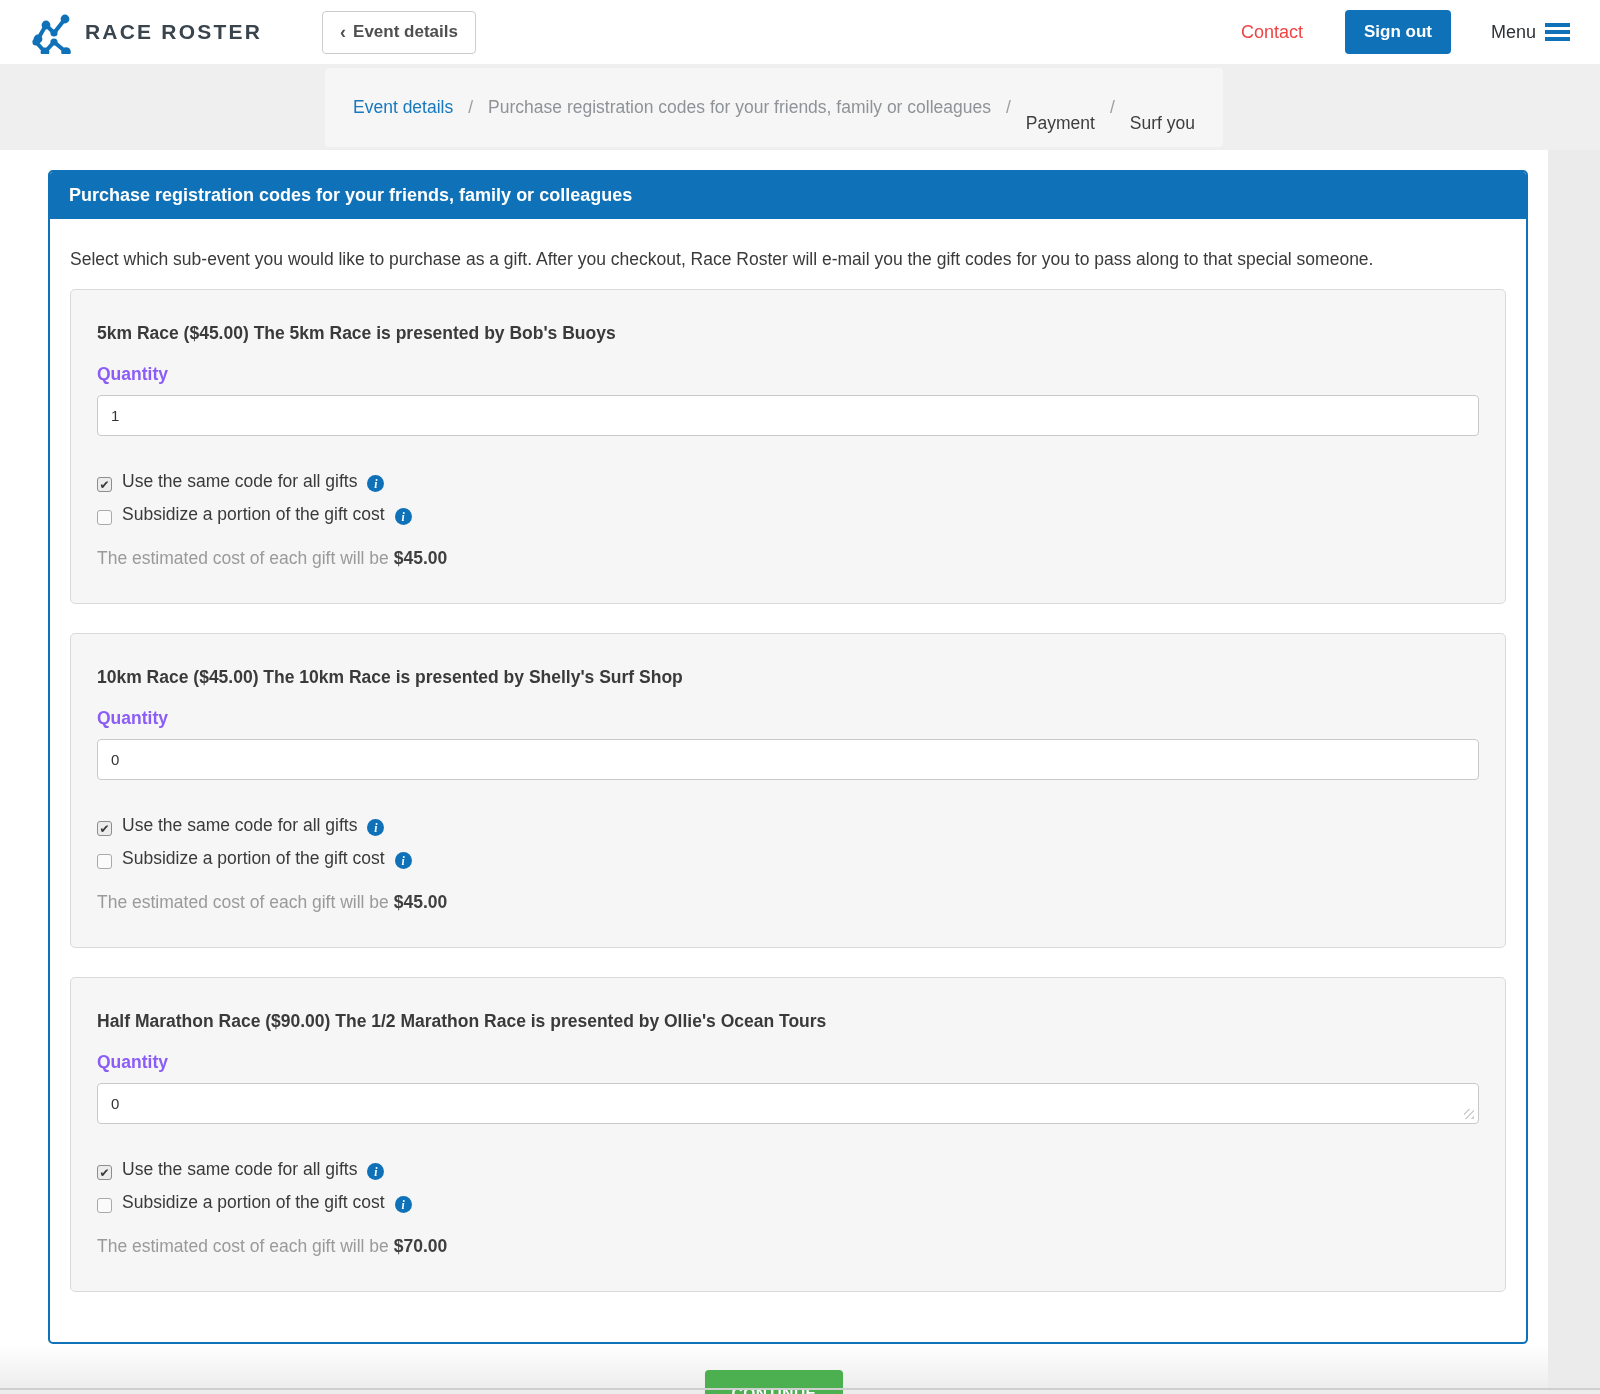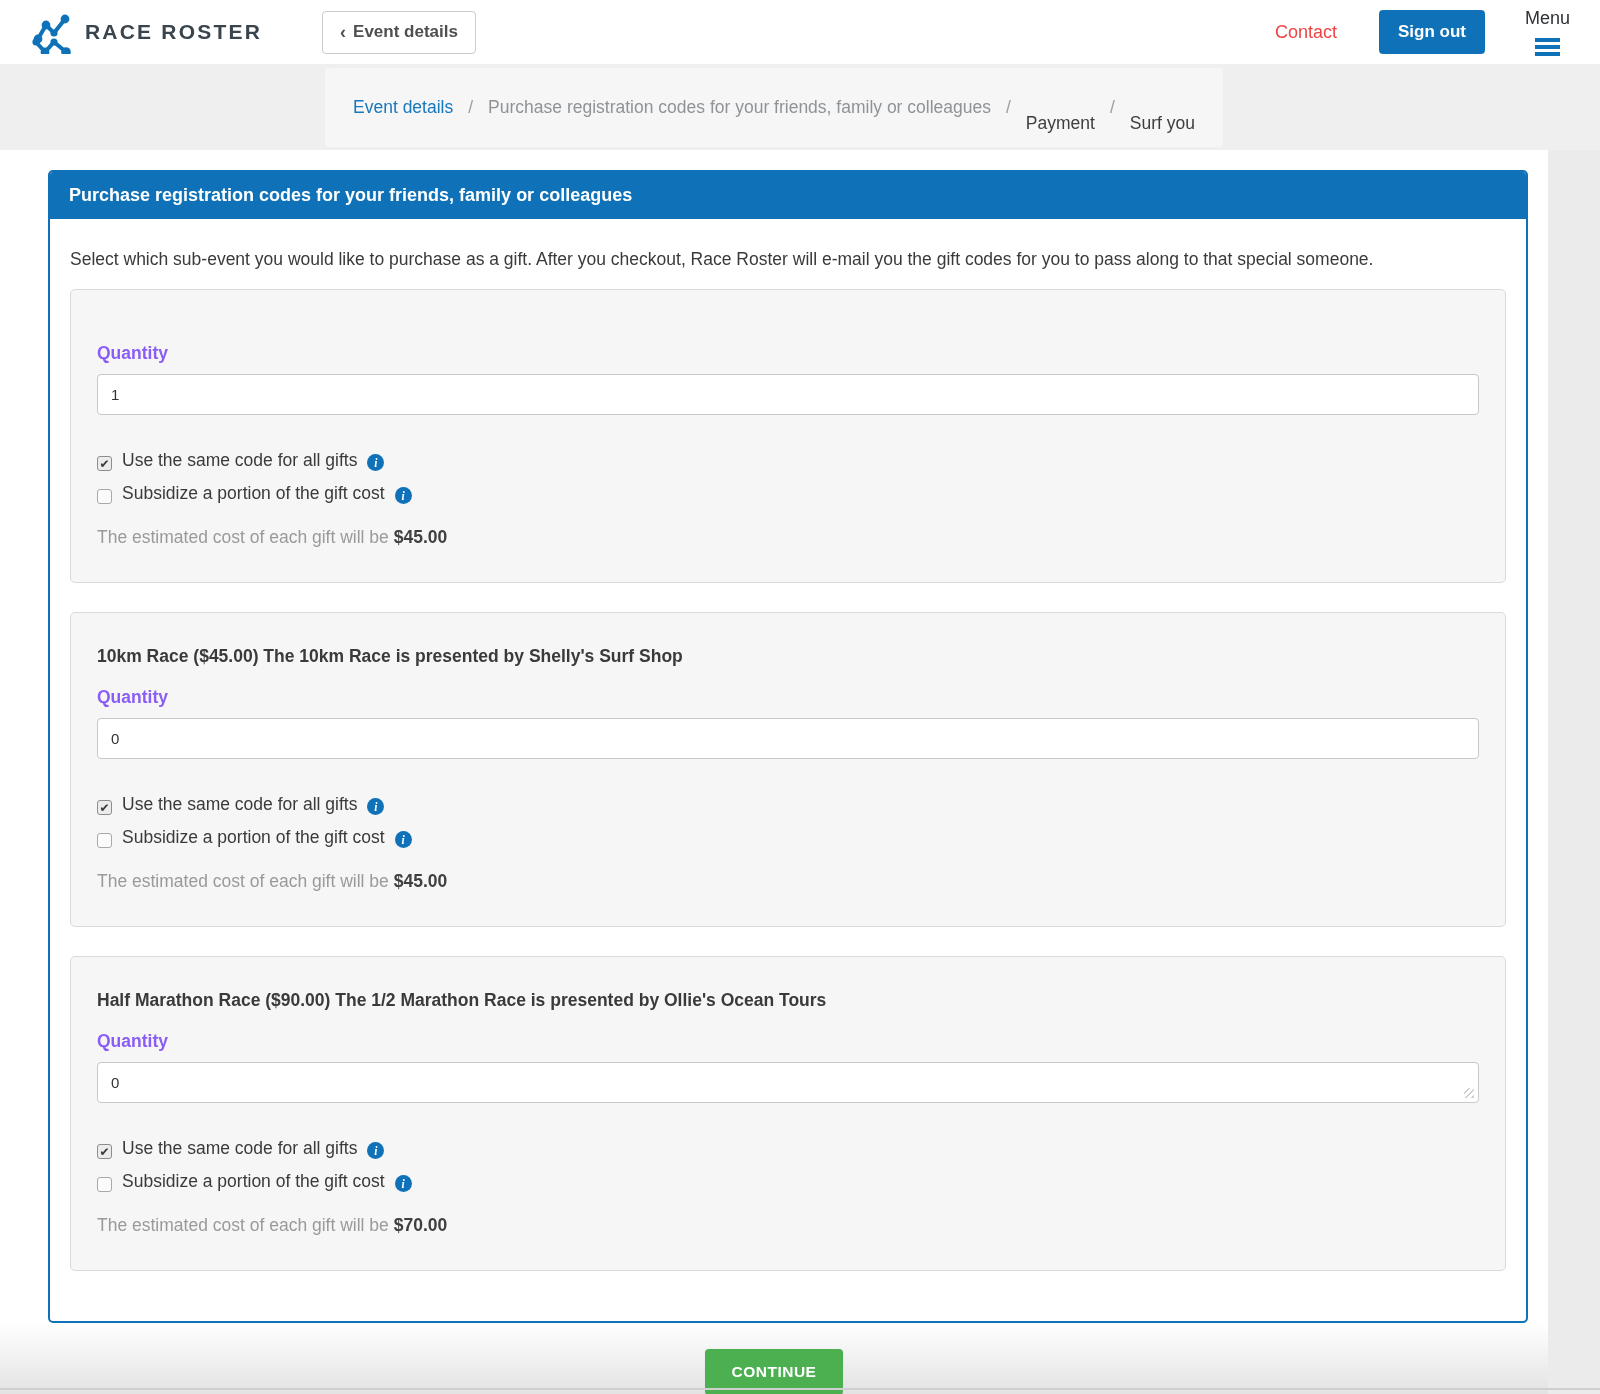--- a/index.html
+++ b/index.html
@@ -31,21 +31,21 @@
     font-family:"Liberation Sans", sans-serif;
   }
   .back-btn .chev { font-size:18px; color:#4f4f4f; }
   .topbar-spacer { flex:1; }
   .contact-link { font-size:18px; color:#ef4444; cursor:pointer; margin-right:42px; }
   .signout-btn {
     background:#0f72b8; color:#fff; border:none; border-radius:4px;
     padding:12px 19px; font-size:17px; font-weight:600; cursor:pointer;
     font-family:"Liberation Sans", sans-serif;
   }
-  .menu-wrap { display:flex; align-items:center; gap:9px; margin-left:40px; cursor:pointer;flex-direction:column; }
+  .menu-wrap { display:flex; align-items:center; gap:9px; margin-left:40px; cursor:pointer; }
   .menu-label { font-size:18px; color:#2f3337; }
   .hamburger { display:flex; flex-direction:column; gap:3px; }
   .hamburger i { display:block; width:25px; height:4px; background:#0f72b8; }
 
   
   .band { height:86px; background:#efefef; }
   .band-inner {
     width:1548px; height:100%;
     display:flex; align-items:center; justify-content:center;
   }
@@ -198,20 +198,21 @@
 
 <div class="main">
 
   <section class="panel">
     <div class="panel-header">Purchase registration codes for your friends, family or colleagues</div>
     <div class="panel-body">
 
       <p class="intro">Select which sub-event you would like to purchase as a gift. After you checkout, Race Roster will e-mail you the gift codes for you to pass along to that special someone.</p>
 
       <div class="race-box">
+        <div class="race-title">5km Race ($45.00) The 5km Race is presented by Bob's Buoys</div>
         <div class="qty-label">Quantity</div>
         <div class="qty-input-wrap">
           <input class="qty-input" type="text" value="1" style="">
         </div>
         <div class="checks">
           <div class="check-row">
             <span class="checkbox" data-checked="true"></span>
             <span>Use the same code for all gifts</span>
             <span class="info-icon"></span>
           </div>

